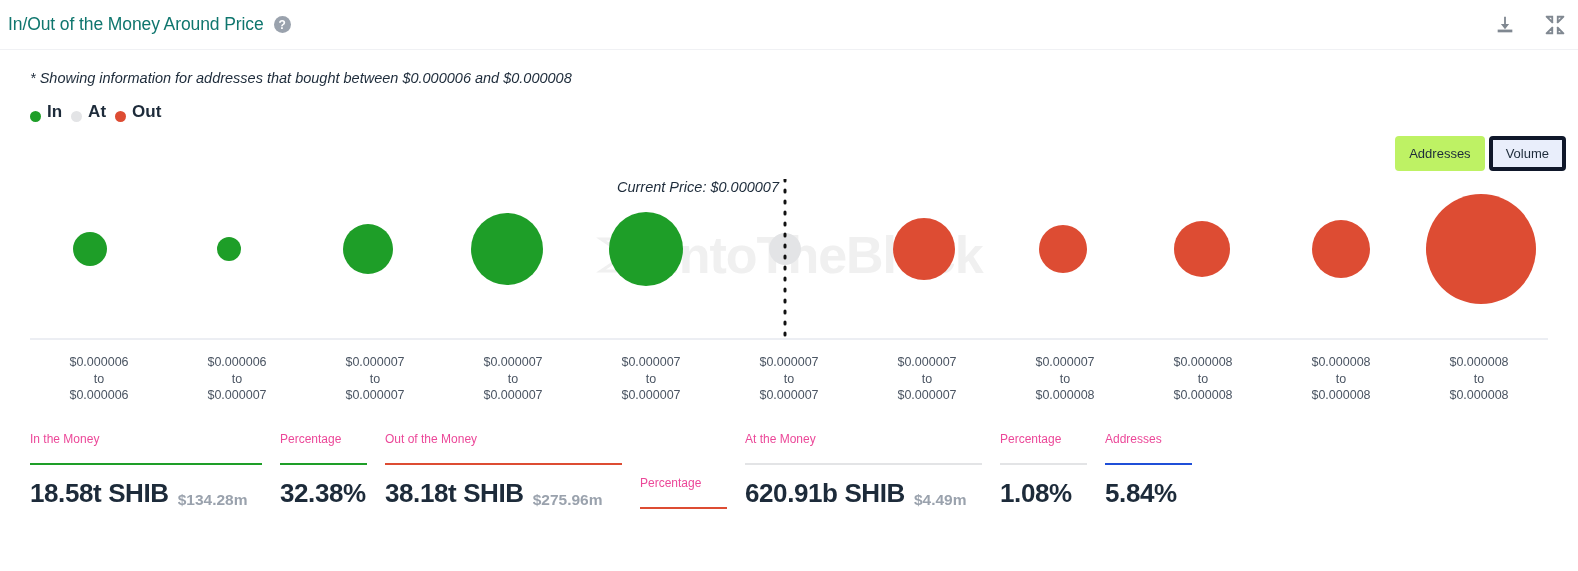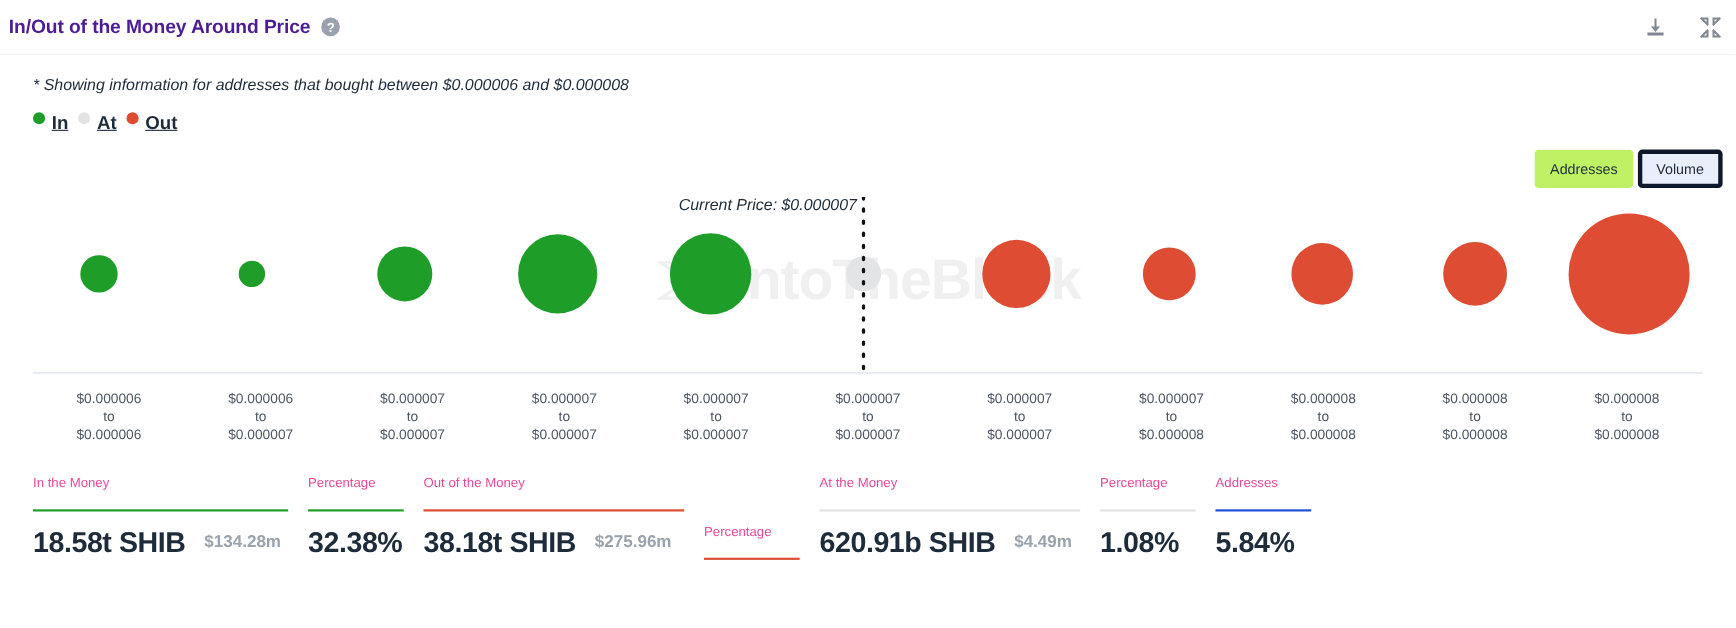--- a/index.html
+++ b/index.html
@@ -18,22 +18,22 @@
   .header {
     height: 50px;
     display: flex;
     align-items: center;
     padding: 0 12px 0 8px;
     border-bottom: 1px solid #f0f1f4;
     position: relative;
   }
   .header-title {
     font-size: 17.5px;
-    font-weight: 700;
-    color: #4c1d95;
+    font-weight: 400;
+    color: #0f766e;
     letter-spacing: -0.1px;
   }
   .help-icon {
     width: 17px; height: 17px;
     border-radius: 50%;
     background: #9aa2ad;
     color: #ffffff;
     font-size: 12px;
     font-weight: 700;
     display: flex;
@@ -62,21 +62,21 @@
   
   .legend {
     display: flex;
     align-items: center;
     gap: 9px;
     padding: 16px 0 0 30px;
     font-size: 17px;
     font-weight: 600;
     color: #1d2b3a;
   }
-  .legend-item { display: flex; align-items: flex-start; gap: 6px; text-decoration: underline; }
+  .legend-item { display: flex; align-items: flex-end; gap: 6px; }
   .legend-dot { width: 11px; height: 11px; border-radius: 50%; display: inline-block; }
 
   
   .toggle-row {
     display: flex;
     justify-content: flex-end;
     padding: 14px 12px 0 0;
   }
   .toggle {
     display: flex;
@@ -155,22 +155,22 @@
   }
   .stat { display: flex; flex-direction: column; }
   .stat-label {
     font-size: 12px;
     color: #ec4899;
     padding-bottom: 17px;
   }
   .stat-rule { height: 2px; width: 100%; }
   .stat-values {
     display: flex;
-    align-items: center;
-    gap: 17px;
+    align-items: flex-end;
+    gap: 9px;
     padding-top: 13px;
   }
   .stat-main {
     font-size: 26px;
     font-weight: 700;
     color: #1d2b3a;
     letter-spacing: -0.4px;
     white-space: nowrap;
   }
   .stat-sub {

